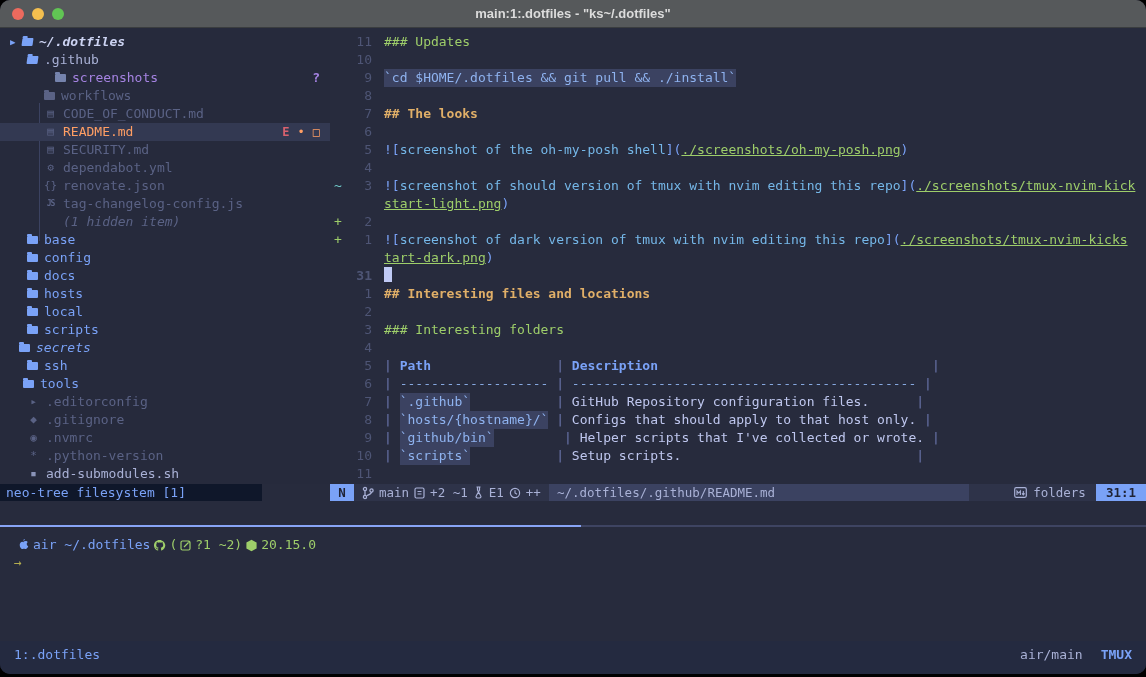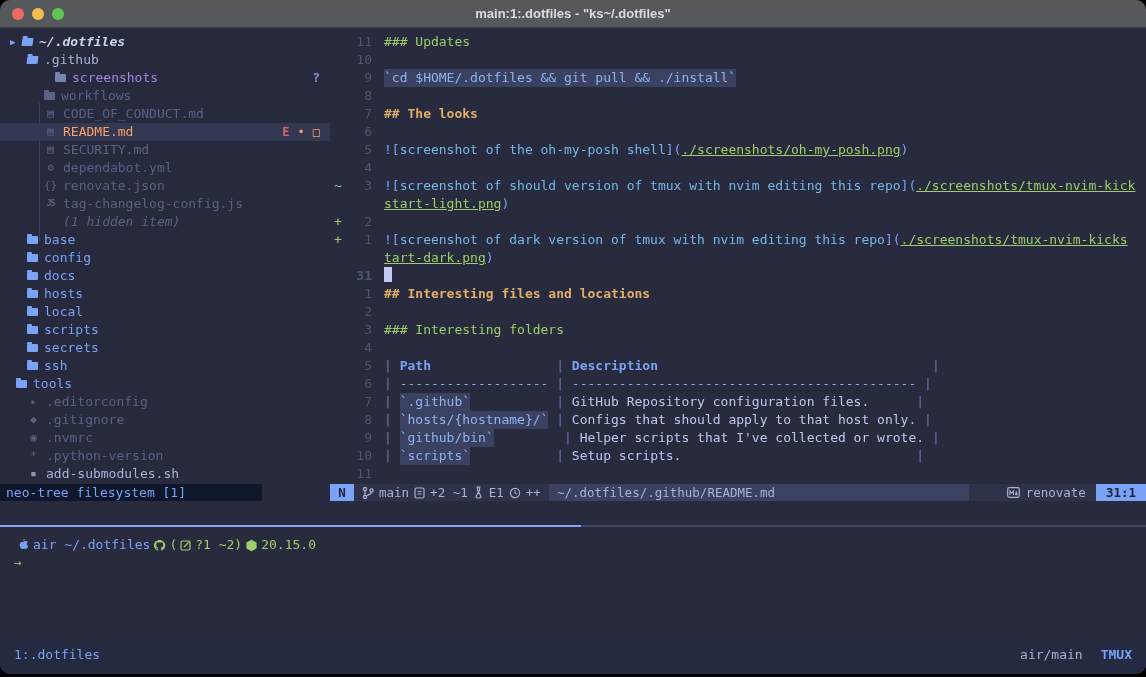--- a/index.html
+++ b/index.html
@@ -130,23 +130,23 @@
       <div class="trow" style="padding-left: 44px;"><span class="iglyph" style="color: rgb(90, 98, 133);">⚙</span><span class="label t-muted">dependabot.yml</span><span class="spacer"></span></div>
       <div class="trow" style="padding-left: 44px;"><span class="iglyph" style="color: rgb(90, 98, 133);">{}</span><span class="label t-muted">renovate.json</span><span class="spacer"></span></div>
       <div class="trow" style="padding-left: 44px;"><span class="iglyph ijs" style="color: rgb(90, 98, 133);">JS</span><span class="label t-muted">tag-changelog-config.js</span><span class="spacer"></span></div>
       <div class="trow" style="padding-left: 44px;"><span class="iglyph" style="color: transparent;"></span><span class="label t-hidden">(1 hidden item)</span><span class="spacer"></span></div>
       <div class="trow" style="padding-left: 27px;"><span class="ifolder ic-blue"></span><span class="label t-blue">base</span><span class="spacer"></span></div>
       <div class="trow" style="padding-left: 27px;"><span class="ifolder ic-blue"></span><span class="label t-blue">config</span><span class="spacer"></span></div>
       <div class="trow" style="padding-left: 27px;"><span class="ifolder ic-blue"></span><span class="label t-blue">docs</span><span class="spacer"></span></div>
       <div class="trow" style="padding-left: 27px;"><span class="ifolder ic-blue"></span><span class="label t-blue">hosts</span><span class="spacer"></span></div>
       <div class="trow" style="padding-left: 27px;"><span class="ifolder ic-blue"></span><span class="label t-blue">local</span><span class="spacer"></span></div>
       <div class="trow" style="padding-left: 27px;"><span class="ifolder ic-blue"></span><span class="label t-blue">scripts</span><span class="spacer"></span></div>
-      <div class="trow" style="padding-left: 27px;"><span class="ifolder ic-blue"></span><span class="label t-blue">secrets</span><span class="spacer"></span></div>
+      <div class="trow" style="padding-left: 19px; font-style: italic;"><span class="ifolder ic-blue"></span><span class="label t-blue">secrets</span><span class="spacer"></span></div>
       <div class="trow" style="padding-left: 27px;"><span class="ifolder ic-blue"></span><span class="label t-blue">ssh</span><span class="spacer"></span></div>
-      <div class="trow" style="padding-left: 16px;"><span class="ifolder ic-blue"></span><span class="label t-blue">tools</span><span class="spacer"></span></div>
+      <div class="trow" style="padding-left: 23px;"><span class="ifolder ic-blue"></span><span class="label t-blue">tools</span><span class="spacer"></span></div>
       <div class="trow" style="padding-left: 27px;"><span class="iglyph" style="color: rgb(90, 98, 133);">▸</span><span class="label t-muted">.editorconfig</span><span class="spacer"></span></div>
       <div class="trow" style="padding-left: 27px;"><span class="iglyph" style="color: rgb(90, 98, 133);">◆</span><span class="label t-muted">.gitignore</span><span class="spacer"></span></div>
       <div class="trow" style="padding-left: 27px;"><span class="iglyph" style="color: rgb(90, 98, 133);">◉</span><span class="label t-muted">.nvmrc</span><span class="spacer"></span></div>
       <div class="trow" style="padding-left: 27px;"><span class="iglyph" style="color: rgb(90, 98, 133);">*</span><span class="label t-muted">.python-version</span><span class="spacer"></span></div>
       <div class="trow" style="padding-left: 27px;"><span class="iglyph" style="color: rgb(138, 147, 184);">▪</span><span class="label t-bright">add-submodules.sh</span><span class="spacer"></span></div>
     </div>
   <div class="neotree-status">neo-tree filesystem [1]</div>
 
   <div class="editor" id="editor">
       <div class="erow"><span class="sign "></span><span class="num">11</span><span class="txt"><span class="s-hgreen">### Updates</span></span></div>
@@ -205,21 +205,21 @@
       </span><span>++</span>
     </span>
     <span class="path-chip">~/.dotfiles/.github/README.md</span>
     <span class="sl-spacer"></span>
     <span class="ft-group">
       <span class="sl-ic">
         <svg width="13" height="11" viewBox="0 0 13 11">
             <rect x="0.7" y="0.7" width="11.6" height="9.6" rx="1.5" fill="none" stroke="#a9b1d6" stroke-width="1.2"></rect>
             <path d="M3 8V4l1.7 2L6.4 4v4M9.3 4v3.4M8 6.4l1.3 1.6L10.6 6.4" fill="none" stroke="#a9b1d6" stroke-width="1.1"></path>
           </svg>
-      </span><span>renovate</span>
+      </span><span>folders</span>
     </span>
     <span class="pos-chip">31:1</span>
   </div>
 
   <div class="pane-border">
       <div class="active"></div>
     </div>
 
   <div class="shell">
     <div class="shline">

